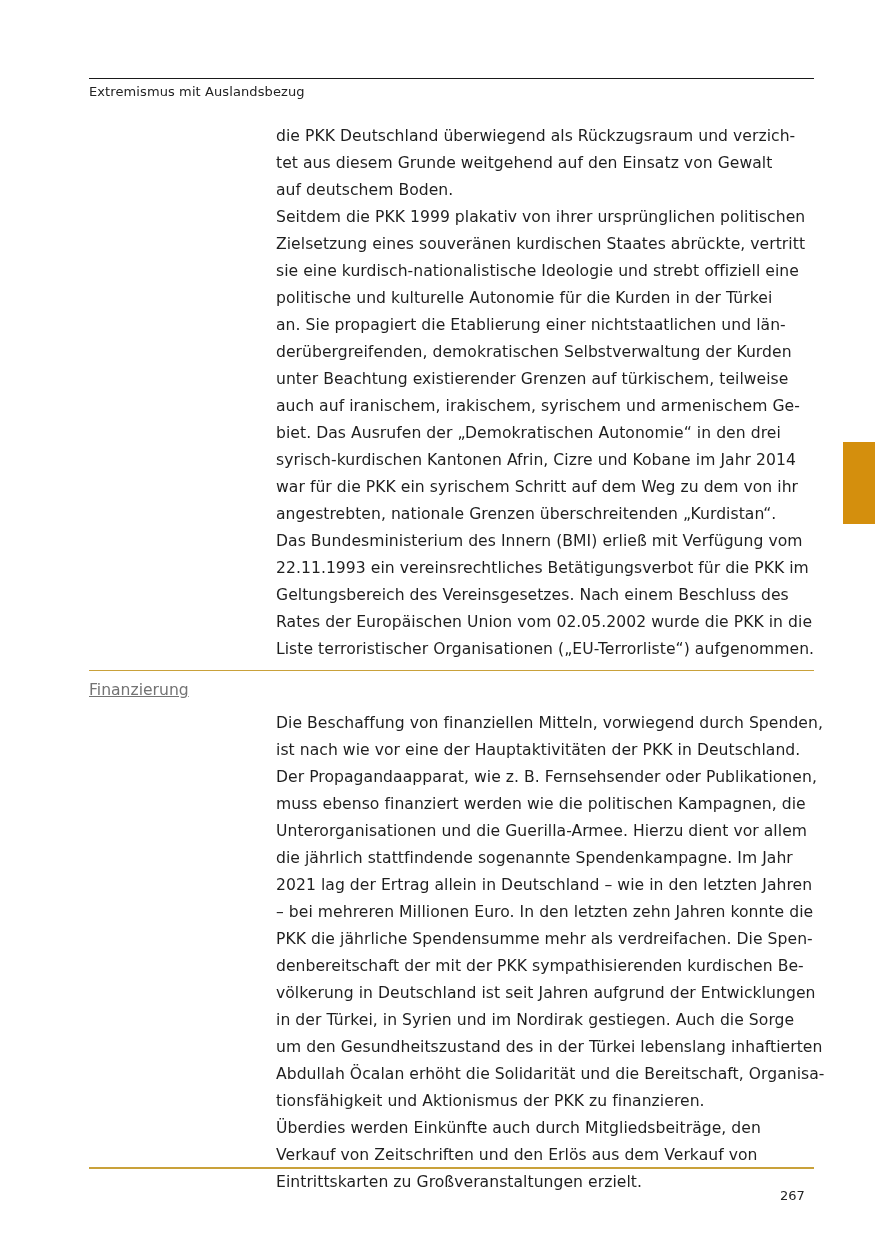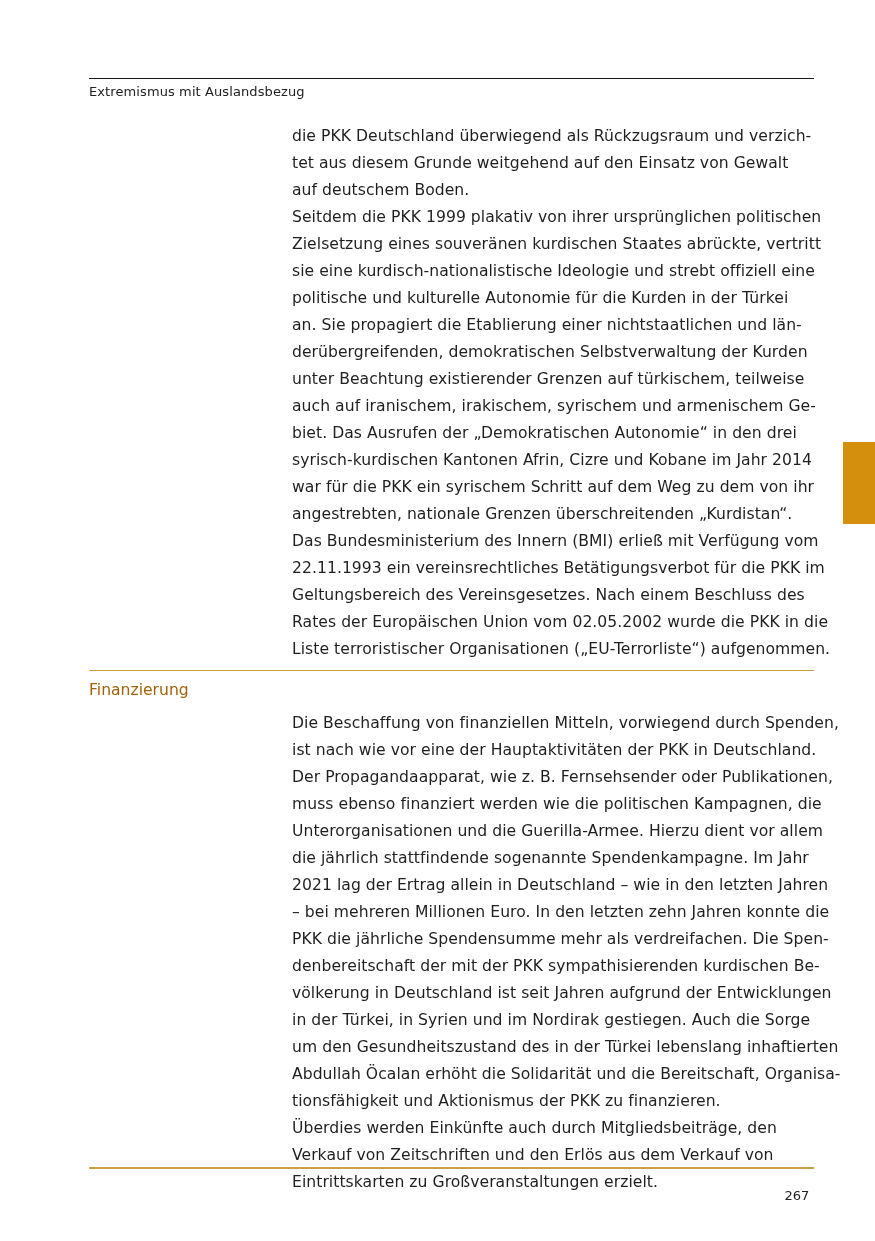--- a/index.html
+++ b/index.html
@@ -14,42 +14,42 @@
   }
   .head-rule {
     position: absolute; left: 89px; top: 78px; width: 725px; height: 1px;
     background: #1a1a1a;
   }
   .body-col {
     position: absolute; left: 276px; width: 540px;
     font-size: 15.6px; line-height: 27px; color: #1f1f1f;
     text-align: left; letter-spacing: 0.05px;
   }
-  .body-col .line { display: block; white-space: nowrap; margin-left: 16px; }
+  .body-col .line { display: block; white-space: nowrap; }
   .block-1 { top: 123px; }
   .block-2 { top: 710px; }
   .divider-thin {
     position: absolute; left: 89px; top: 670px; width: 725px; height: 1px;
     background: #c9a13a;
   }
   .divider-thick {
     position: absolute; left: 89px; top: 1167px; width: 725px; height: 2px;
     background: #c9a13a;
   }
   .margin-label {
     position: absolute; left: 89px; top: 677px;
-    font-size: 15.6px; line-height: 27px; color: #a16207;
+    font-size: 15.6px; line-height: 27px; color: #737373; text-decoration: underline;
   }
   .side-tab {
     position: absolute; left: 843px; top: 442px; width: 32px; height: 82px;
     background: #d48f0d;
   }
   .page-number {
     position: absolute; left: 780px; top: 1188px; width: 34px;
-    text-align: center; font-size: 13px; color: #222;
+    text-align: left; font-size: 13px; color: #222;
   }
 </style>
 </head>
 <body>
 
 <div class="running-head">Extremismus mit Auslandsbezug</div>
 <div class="head-rule"></div>
 
 <div class="body-col block-1">
   <span class="line">die PKK Deutschland überwiegend als Rückzugsraum und verzich-</span>

